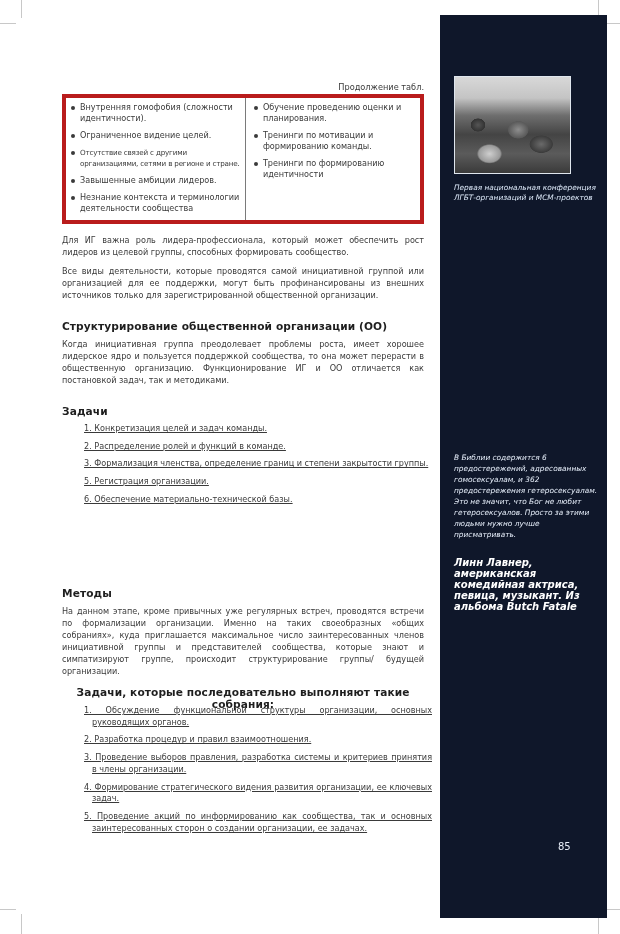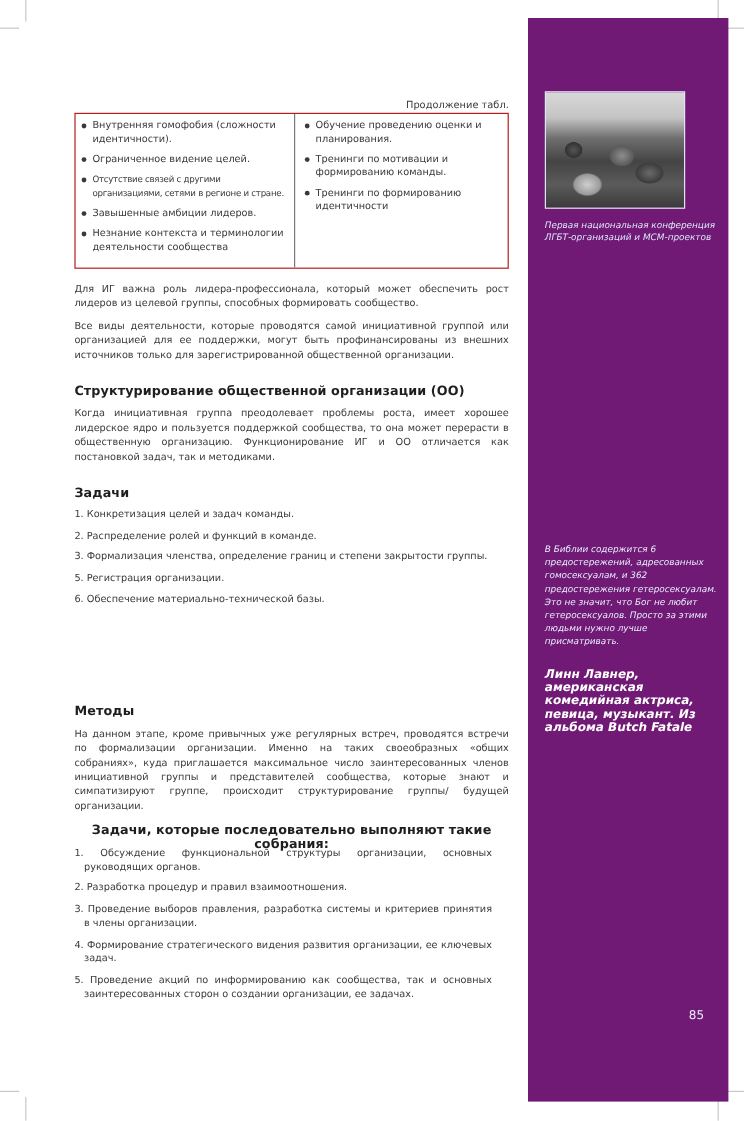--- a/index.html
+++ b/index.html
@@ -3,21 +3,21 @@
 <meta charset="utf-8">
 <style>
   * { box-sizing: border-box; margin: 0; padding: 0; }
   html, body { width: 620px; height: 934px; background: #ffffff; overflow: hidden; }
   body { position: relative; font-family: "DejaVu Sans", sans-serif; color: #3a3a3a; }
 
   .crop { position: absolute; background: #c8c8c8; }
 
   .sidebar {
     position: absolute; left: 440px; top: 15px; width: 167px; height: 903px;
-    background: #701a75;
+    background: #0f172a;
   }
   .photo {
     position: absolute; left: 14px; top: 61px; width: 117px; height: 98px;
     border: 1px solid #dfe6ee;
     background:
       radial-gradient(ellipse 18px 14px at 30% 80%, #cfcfcf 0%, #9a9a9a 60%, transparent 70%),
       radial-gradient(ellipse 14px 12px at 55% 55%, #8e8e8e 0%, #5a5a5a 70%, transparent 75%),
       radial-gradient(ellipse 16px 12px at 75% 70%, #6a6a6a 0%, #3c3c3c 70%, transparent 75%),
       radial-gradient(ellipse 10px 9px at 20% 50%, #555 0%, #333 70%, transparent 75%),
       linear-gradient(180deg, #d8d8d8 0%, #c4c4c4 22%, #6e6e6e 40%, #444 60%, #5b5b5b 80%, #3a3a3a 100%);
@@ -29,50 +29,50 @@
   }
   .quote {
     position: absolute; left: 14px; top: 437px; width: 148px;
     font-style: italic; font-size: 7.4px; line-height: 11px; color: #e6eefa;
   }
   .quote-author {
     position: absolute; left: 14px; top: 542px; width: 148px;
     font-style: italic; font-weight: bold; font-size: 10px; line-height: 11px; color: #ffffff;
   }
   .page-number {
-    position: absolute; left: 134px; top: 826px; font-size: 10px; color: #e8eef8;
+    position: absolute; left: 118px; top: 826px; font-size: 10px; color: #e8eef8;
   }
 
   .main { position: absolute; left: 62px; top: 0; width: 362px; }
 
   .table-caption {
     position: absolute; right: 0; top: 82px; font-size: 8.2px; color: #3a3a3a;
   }
   .tbl {
     position: absolute; left: 0; top: 94px; width: 362px; height: 130px;
-    border: 1px solid #b91c1c; display: flex;
+    border: 4px solid #b91c1c; display: flex;
   }
   .tbl .col { padding: 4px 4px 0 4px; }
   .tbl .col.left { width: 183px; border-right: 1px solid #7a7a7a; }
   .tbl .col.right { width: 177px; padding-left: 7px; }
   .tbl ul { list-style: none; }
   .tbl li {
     position: relative; padding-left: 10px; font-size: 8.1px; line-height: 11px;
     margin-bottom: 6px; color: #3a3a3a;
   }
   .tbl li.small { font-size: 7.2px; letter-spacing: -0.2px; }
   .tbl li::before {
     content: ""; position: absolute; left: 1px; top: 4px; width: 4px; height: 4px;
     border-radius: 50%; background: #3a3a3a;
   }
 
   .para { position: absolute; left: 0; width: 362px; font-size: 8.1px; line-height: 11.9px; text-align: justify; color: #3a3a3a; }
   h2 { position: absolute; left: 0; font-size: 10.6px; font-weight: bold; color: #1e1e1e; letter-spacing: 0.1px; text-align: center; }
 
-  ol.list { position: absolute; left: 0; width: 348px; list-style: none; }
+  ol.list { position: absolute; left: 22px; width: 348px; list-style: none; text-decoration: underline; }
   ol.list li { font-size: 8.1px; line-height: 11.7px; color: #3a3a3a; text-align: justify; padding-left: 8px; text-indent: -8px; }
 </style>
 </head>
 <body>
 
 <div class="crop" style="left:21px;top:0;width:1px;height:18px;"></div>
 <div class="crop" style="left:0;top:23px;width:16px;height:1px;"></div>
 <div class="crop" style="left:0;top:909px;width:16px;height:1px;"></div>
 <div class="crop" style="left:21px;top:914px;width:1px;height:20px;"></div>
 <div class="crop" style="left:598px;top:0;width:1px;height:18px;"></div>

